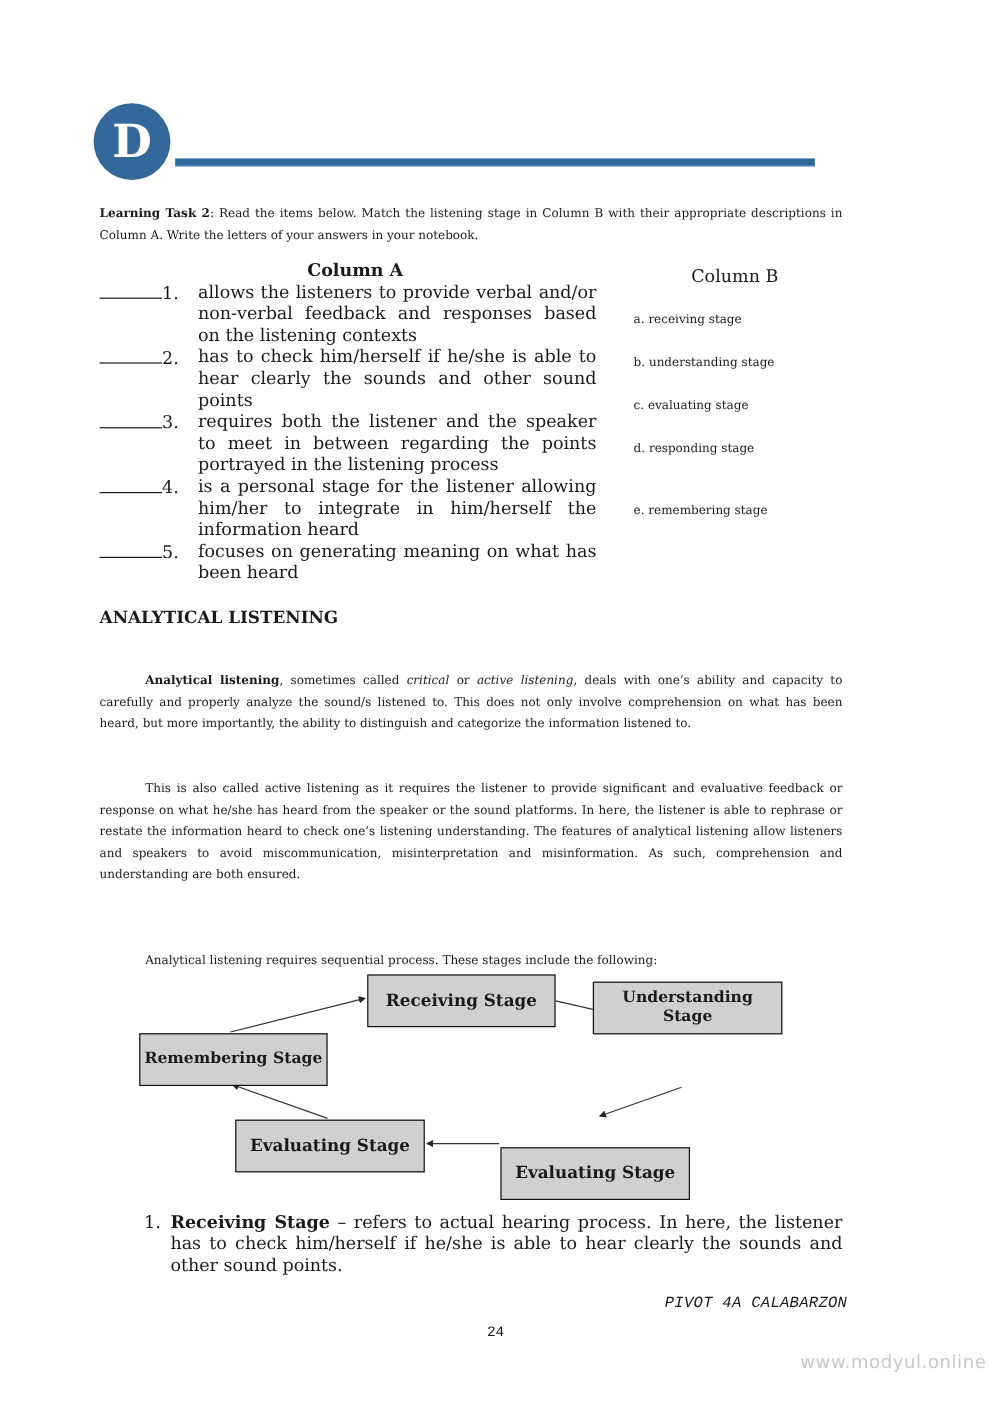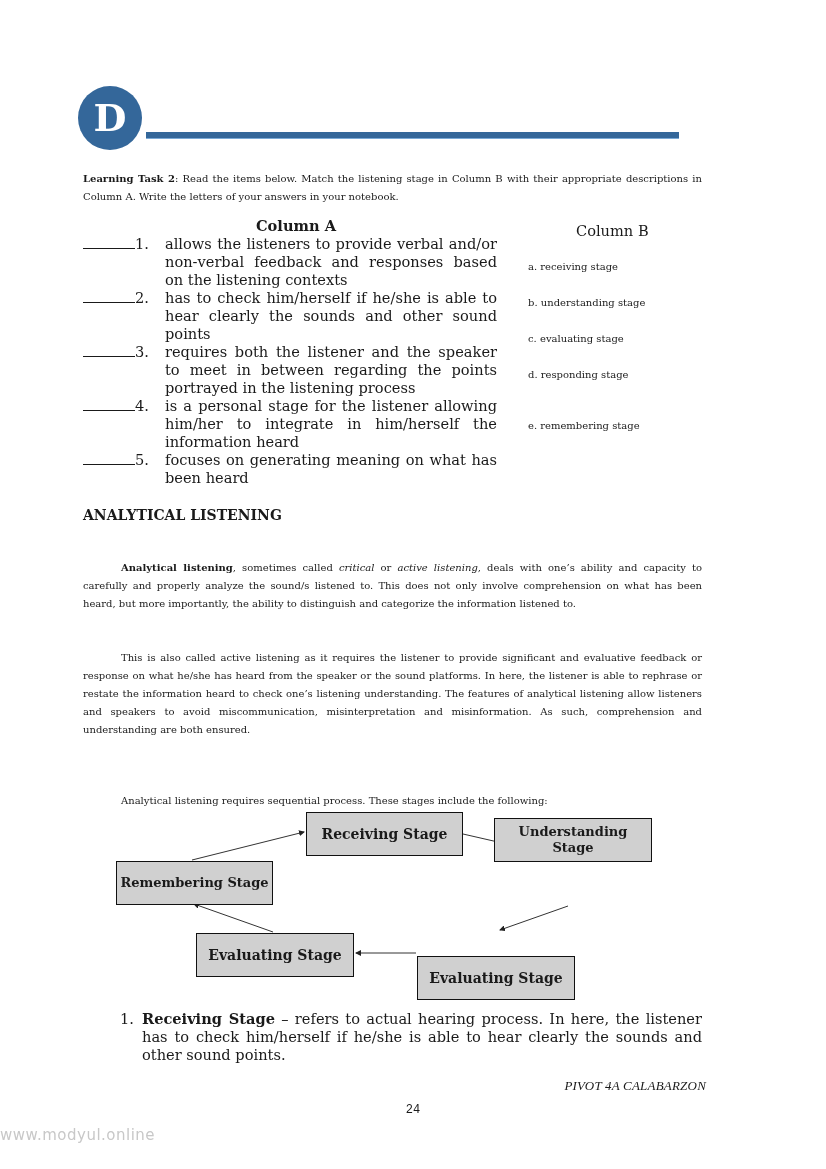--- a/index.html
+++ b/index.html
@@ -20,23 +20,23 @@
     .item { left: 83px; width: 420px; font-size: 14.6px; line-height: 18px; }
     .item .blank { display: inline-block; width: 52px; border-bottom: 1px solid #1a1a1a; height: 13px; vertical-align: baseline; }
     .item .num { display: inline-block; width: 28px; }
     .item .desc { position: absolute; left: 82px; top: 0; width: 332px; text-align: justify; text-align-last: left; }
     .bopt { left: 528px; font-size: 10px; line-height: 18px; }
     .section-head { left: 83px; top: 507px; font-weight: bold; font-size: 14px; }
     .box { position: absolute; background: #d0d0d0; border: 1px solid #111;
            font-weight: bold; font-size: 14px; text-align: center;
            display: flex; align-items: center; justify-content: center; box-sizing: border-box; line-height: 16px; }
     .diagram { position: absolute; left: 0; top: 0; width: 826px; height: 1169px; pointer-events: none; }
-    .footer-brand { right: 120px; top: 1078px; font-family: Liberation Serif, serif; font-style: italic; font-size: 13px; letter-spacing: 0.2px; }
+    .footer-brand { right: 120px; top: 1078px; font-family: Liberation Mono, monospace; font-style: italic; font-size: 13px; letter-spacing: 0.2px; }
     .page-num { left: 0; width: 826px; text-align: center; top: 1103px; font-family: Liberation Mono, monospace; font-size: 12px; }
-    .watermark { left: 0; width: 822px; text-align: left; top: 1126px; font-family: "DejaVu Sans", sans-serif; font-size: 15px; color: #c8c8c8; letter-spacing: 0.5px; }
+    .watermark { left: 0; width: 822px; text-align: right; top: 1126px; font-family: "DejaVu Sans", sans-serif; font-size: 15px; color: #c8c8c8; letter-spacing: 0.5px; }
   </style>
 </head>
 <body>
 
 <div class="abs badge">D</div>
 <div class="abs rule"></div>
 
 <div class="abs para" style="top:154px;"><b>Learning Task 2</b><span>: Read the items below. Match the listening stage in Column B with their appropriate descriptions in Column A. Write the letters of your answers in your notebook.</span></div>
 
 <div class="abs colA-head">Column A</div>

